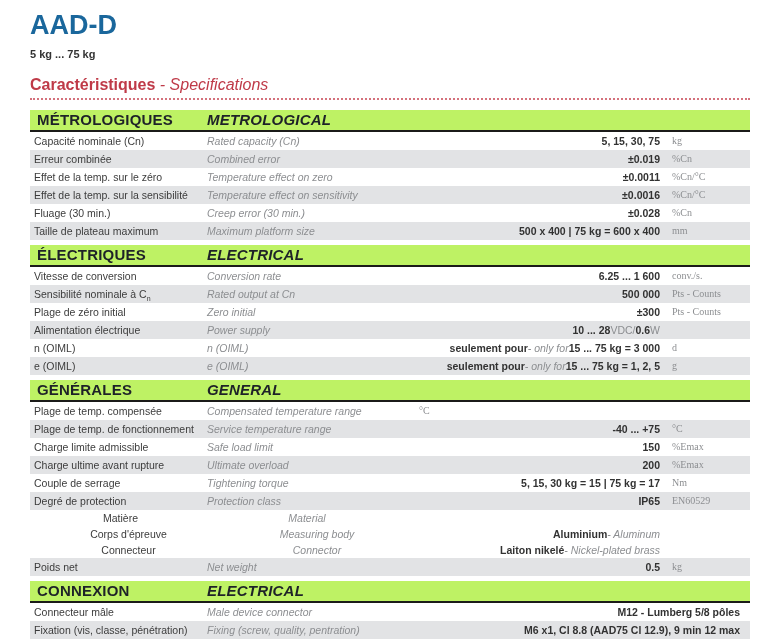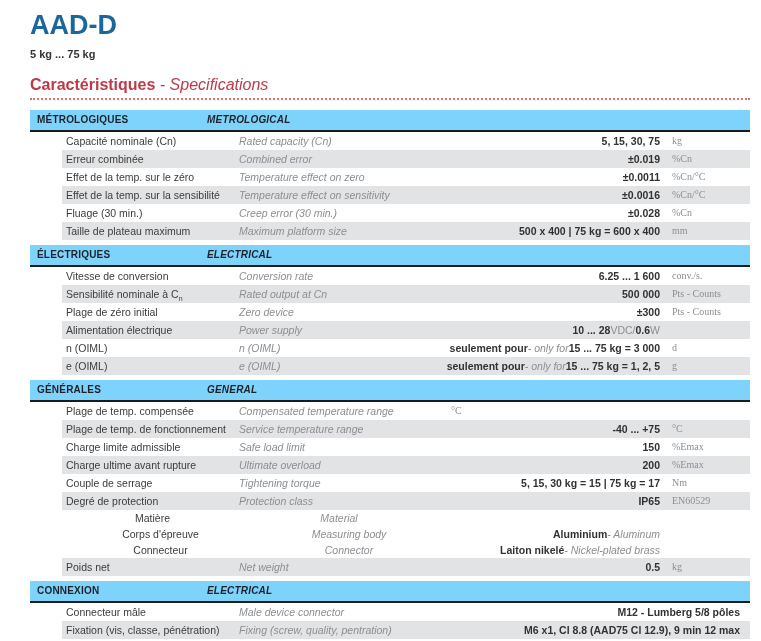--- a/index.html
+++ b/index.html
@@ -11,26 +11,26 @@
   .subtitle{margin-top:8px;font-size:11px;font-weight:bold;color:#333333;}
   .spec-heading{margin-top:16px;padding-bottom:4px;font-size:16px;line-height:18px;color:#bf3a48;
                 border-bottom:2px dotted #d4717c;width:720px;box-sizing:border-box;}
   .spec-heading .fr{font-weight:bold;}
   .spec-heading .en{font-style:italic;font-weight:normal;}
 
   
   .tables{margin-top:10px;width:720px;}
   .section{width:720px;}
   .section + .section{margin-top:5px;}
-  .sec-head{display:flex;height:20px;line-height:20px;background:#7dd3fc;
-            border-bottom:2px solid #1b1b19;font-size:10px;color:#1e2228;}
+  .sec-head{display:flex;height:20px;line-height:20px;background:#bef264;
+            border-bottom:2px solid #1b1b19;font-size:15px;color:#1e2228;}
   .sec-head .h-fr{width:177px;box-sizing:border-box;padding-left:7px;font-weight:bold;letter-spacing:.2px;}
   .sec-head .h-en{flex:1;font-weight:bold;font-style:italic;letter-spacing:.2px;}
 
-  .row{display:flex;height:18px;line-height:18px;font-size:10.5px;background:#ffffff;margin-left:32px;}
+  .row{display:flex;height:18px;line-height:18px;font-size:10.5px;background:#ffffff;}
   .row.alt{background:#e2e3e5;}
   .c-fr{width:177px;box-sizing:border-box;padding-left:4px;color:#3c3c3c;white-space:nowrap;overflow:visible;}
   .c-en{width:200px;box-sizing:border-box;color:#8c8e91;font-style:italic;white-space:nowrap;}
   .c-val{flex:1;display:flex;justify-content:flex-end;align-items:baseline;white-space:nowrap;}
   .c-unit{width:90px;box-sizing:border-box;padding-left:12px;color:#8c8e91;font-size:10px;white-space:nowrap;font-family:Liberation Serif, serif;}
   .row.wide .c-val{padding-right:10px;}
 
   .g-line{height:16px;line-height:16px;text-align:center;}
   .indent{padding-left:20px;}
 
@@ -120,21 +120,21 @@
         <div class="row  alt">
           <div class="c-fr"><span class="seg-plain">Sensibilité nominale à C</span><sub class="seg-plain">n</sub></div>
           <div class="c-en">Rated output at Cn</div>
           <div class="c-val">
             <span class="seg-b">500 000</span>
           </div>
           <div class="c-unit">Pts - Counts</div>
         </div>
         <div class="row ">
           <div class="c-fr">Plage de zéro initial</div>
-          <div class="c-en">Zero device</div>
+          <div class="c-en">Zero initial</div>
           <div class="c-val">
             <span class="seg-b">±300</span>
           </div>
           <div class="c-unit">Pts - Counts</div>
         </div>
         <div class="row  alt">
           <div class="c-fr">Alimentation électrique</div>
           <div class="c-en">Power supply</div>
           <div class="c-val">
             <span class="seg-b">10 ... 28</span>

